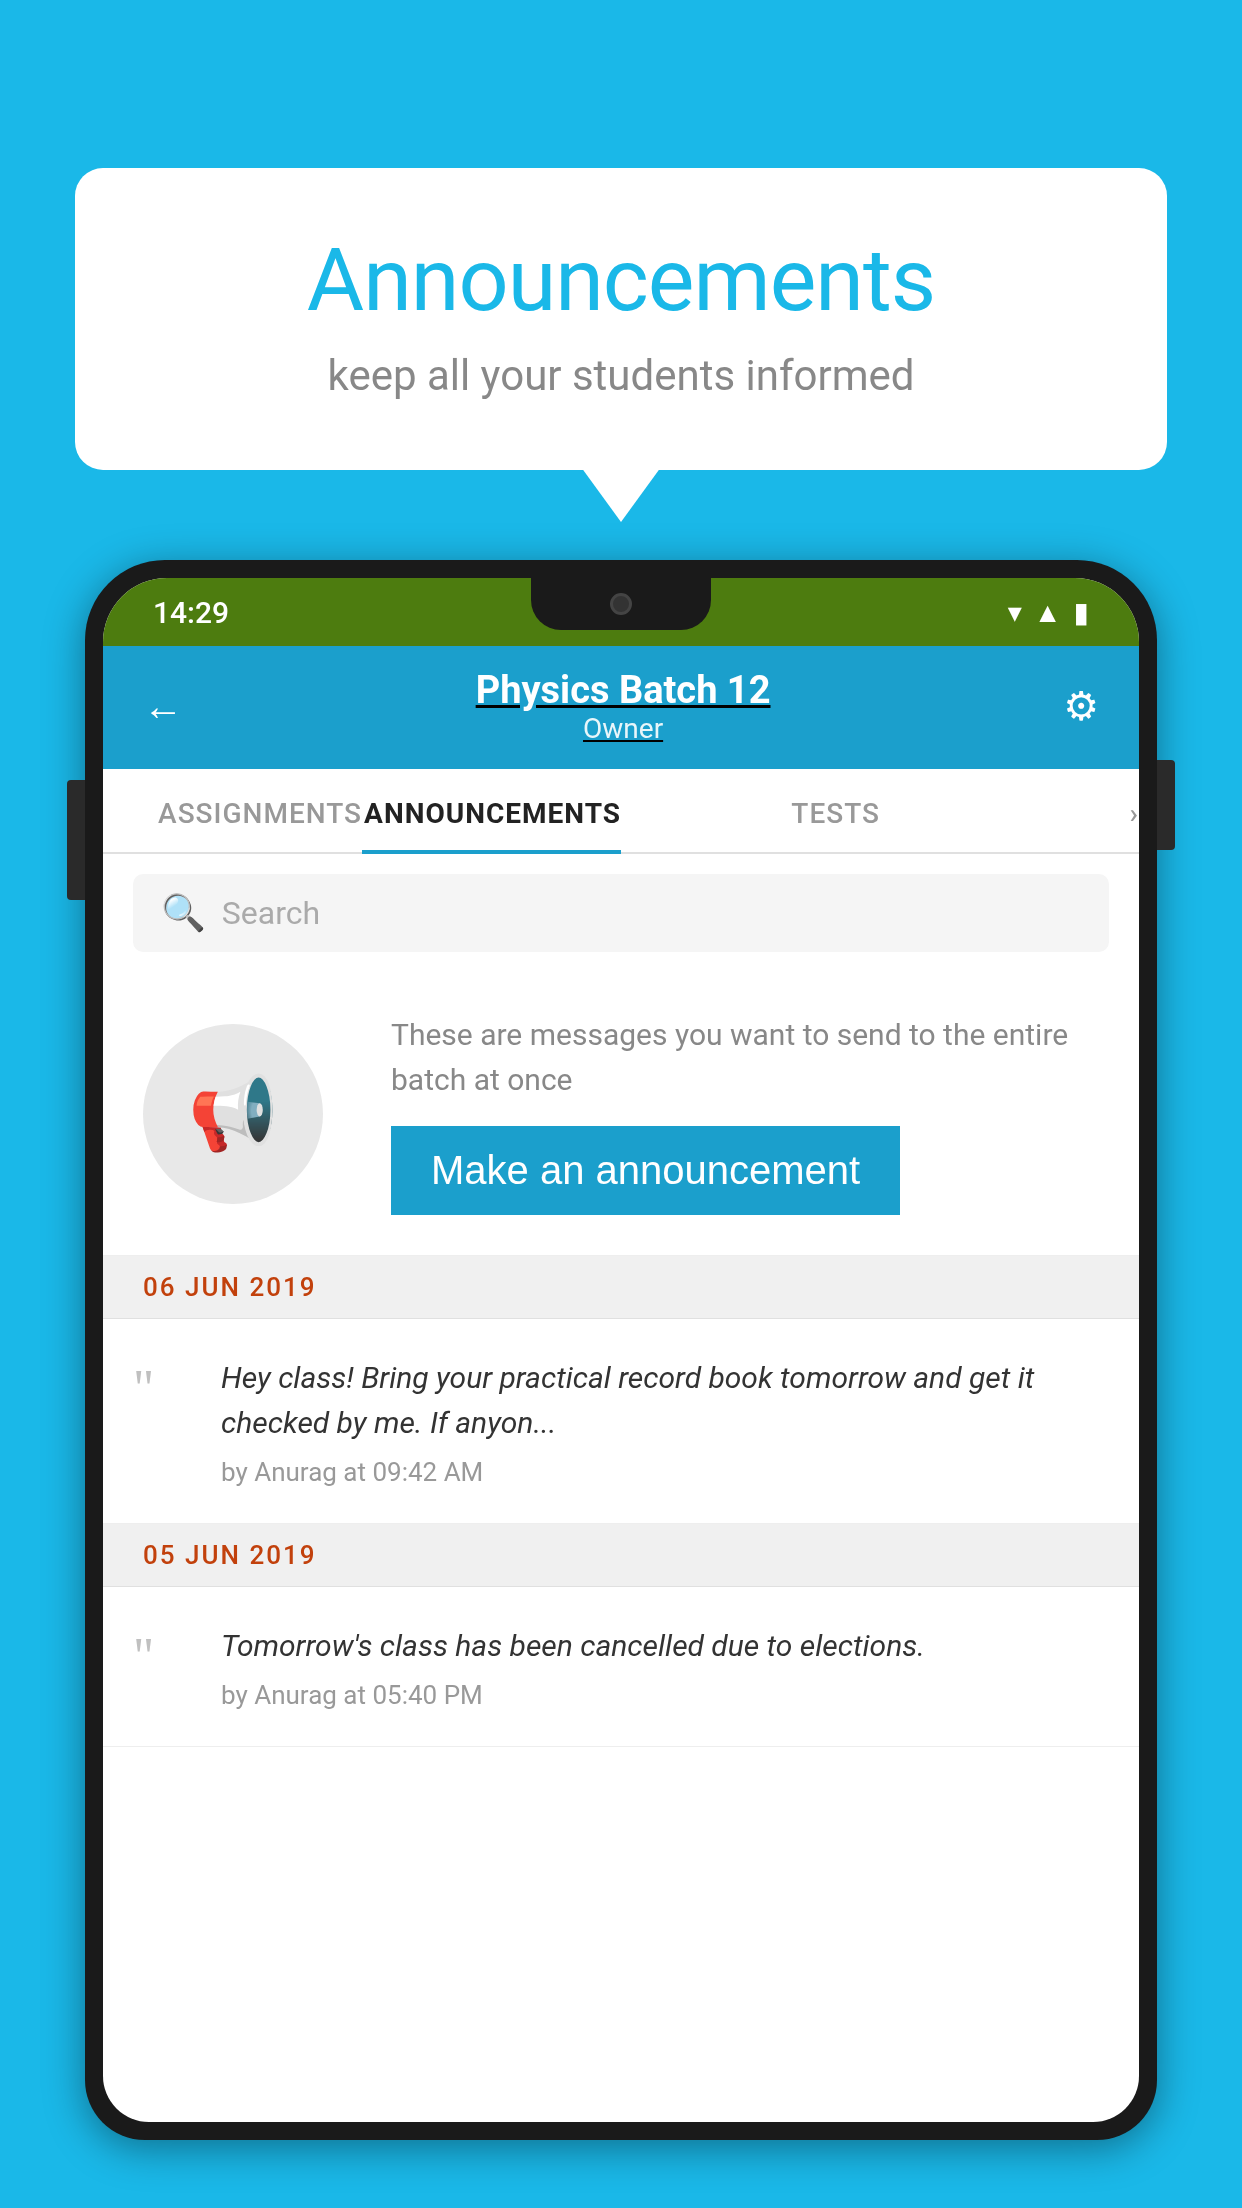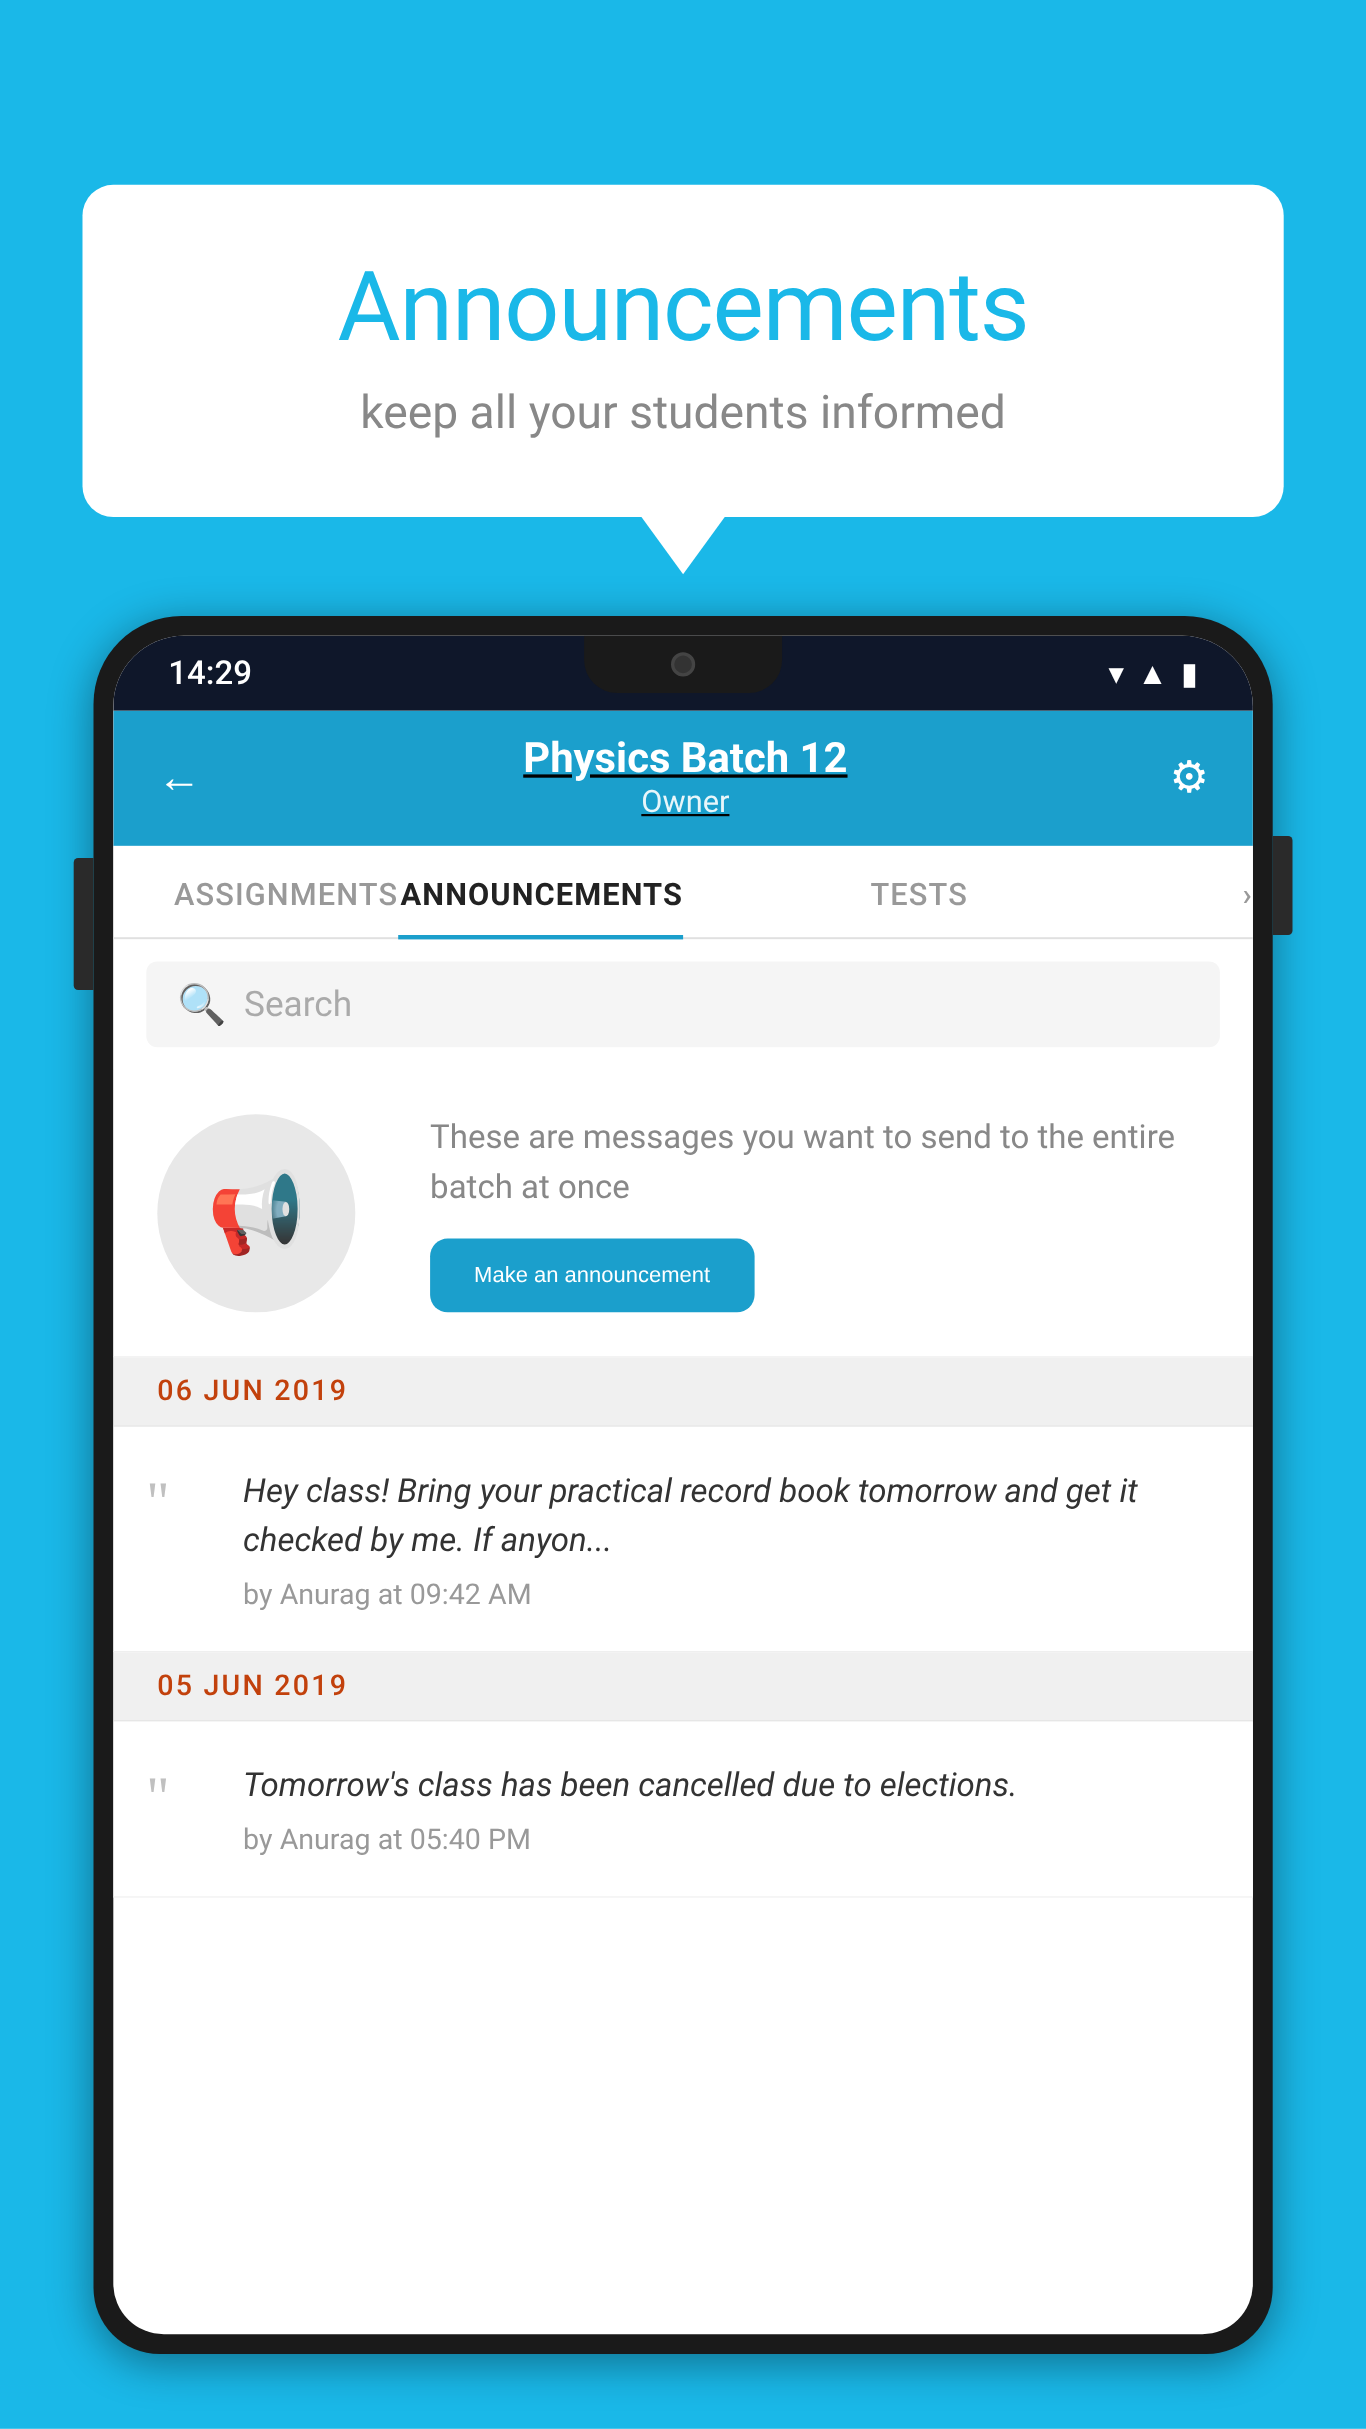--- a/index.html
+++ b/index.html
@@ -105,21 +105,21 @@
     .phone-screen {
       background: white;
       border-radius: 64px 64px 46px 46px;
       overflow: hidden;
       height: 100%;
       position: relative;
     }
 
     
     .status-bar {
-      background: #0f172a;
+      background: #4d7c0f;
       height: 68px;
       display: flex;
       align-items: center;
       justify-content: space-between;
       padding: 0 50px;
       position: relative;
     }
 
     
     .notch {
@@ -292,23 +292,23 @@
       color: #888;
       font-size: 30px;
       line-height: 1.5;
       margin-bottom: 24px;
     }
 
     .make-announcement-btn {
       background: #1b9fcc;
       color: white;
       border: none;
-      border-radius: 16px;
+      border-radius: 0;
       padding: 22px 40px;
-      font-size: 20px;
+      font-size: 40px;
       font-weight: 500;
       cursor: pointer;
       display: inline-block;
     }
 
     
     .date-separator {
       background: #f0f0f0;
       padding: 16px 40px;
       font-size: 26px;

